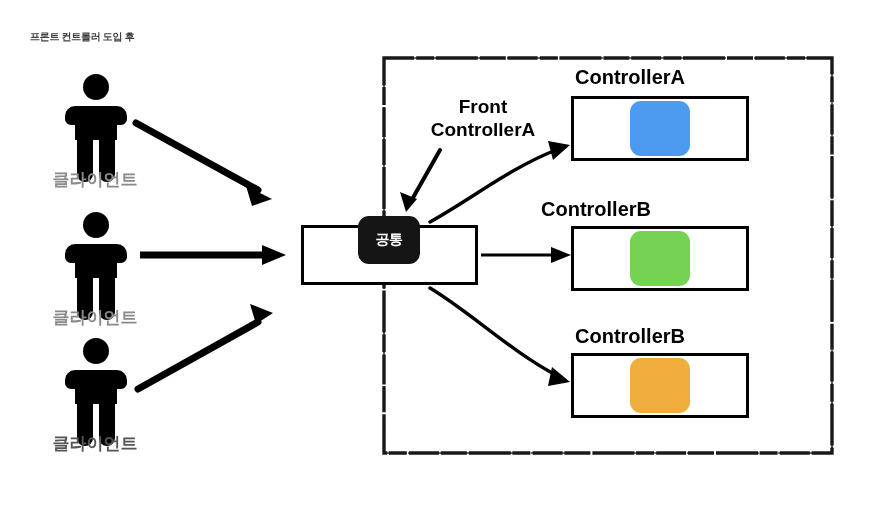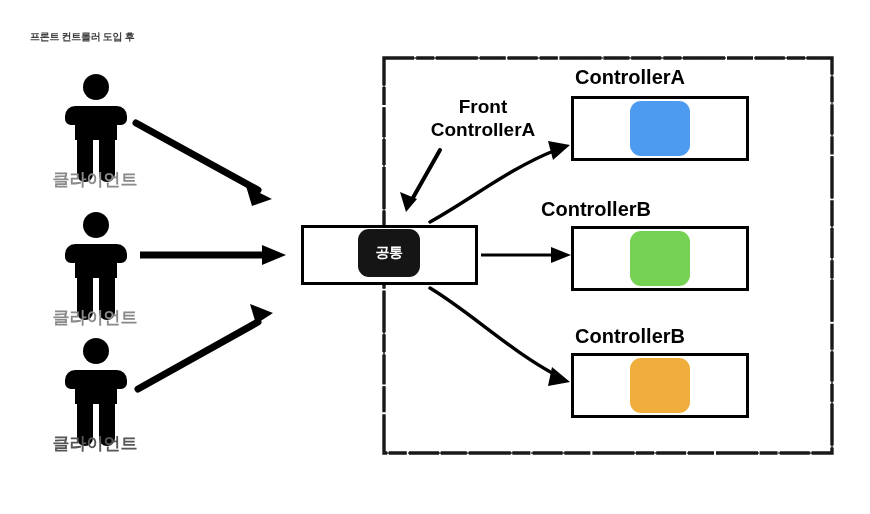--- a/index.html
+++ b/index.html
@@ -65,21 +65,21 @@
     left: 301px;
     top: 225px;
     width: 177px;
     height: 60px;
     background: #ffffff;
     border: 3px solid #000000;
     box-sizing: border-box;
   }
   #common-chip {
     left: 358px;
-    top: 229px;
+    top: 216px;
     width: 62px;
     height: 48px;
     background: #151515;
     border-radius: 11px;
     color: #ffffff;
     font-size: 14px;
     font-weight: bold;
     display: flex;
     align-items: center;
     justify-content: center;

